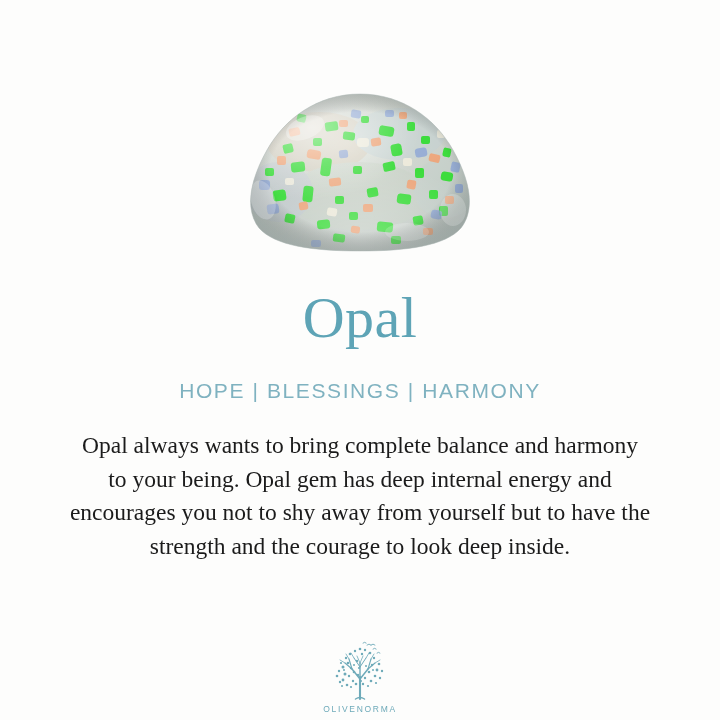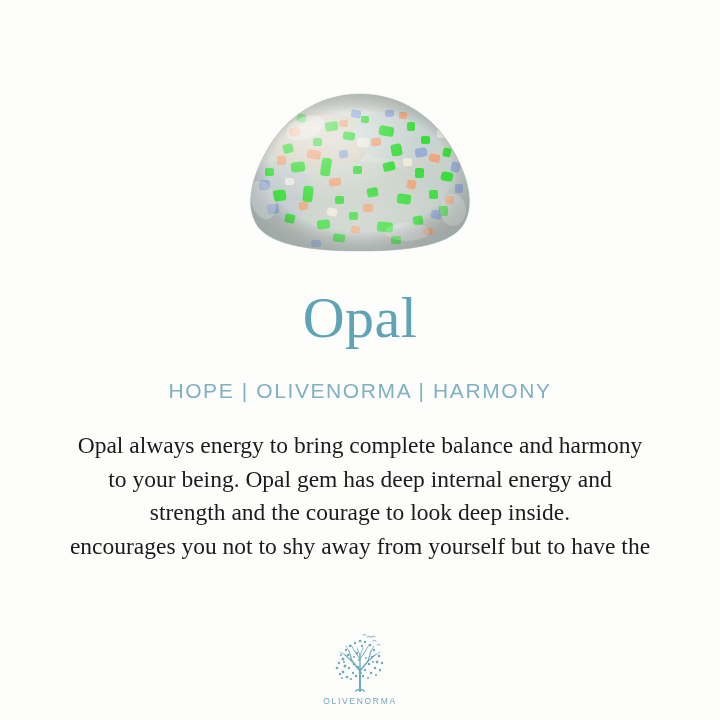--- a/index.html
+++ b/index.html
@@ -81,21 +81,21 @@
   .body-copy .ln {
     display: block;
     white-space: nowrap;
   }
 
   
   .logo {
     position: absolute;
     left: 0;
     right: 0;
-    bottom: 14px;
+    bottom: 6px;
     display: flex;
     flex-direction: column;
     align-items: center;
   }
   .logo-mark {
     width: 66px;
     height: 66px;
     display: block;
   }
   .logo-mark svg { display: block; }
@@ -251,27 +251,27 @@
                  C 206 154 168 159 121 159
                  C 74 159 36 154 20 136
                  C 6 118 10 90 28 58
                  C 46 26 79 2 121 2 Z" fill="none" stroke="#a9b4b2" stroke-width="0.9" opacity="0.5"></path>
       </svg>
     </div>
   </div>
 
   <div class="title">Opal</div>
 
-  <div class="subtitle">HOPE | OLIVENORMA | HARMONY</div>
+  <div class="subtitle">HOPE | BLESSINGS | HARMONY</div>
 
   <div class="body-copy">
-    <span class="ln">Opal always energy to bring complete balance and harmony</span>
+    <span class="ln">Opal always wants to bring complete balance and harmony</span>
     <span class="ln">to your being. Opal gem has deep internal energy and</span>
+    <span class="ln">encourages you not to shy away from yourself but to have the</span>
     <span class="ln">strength and the courage to look deep inside.</span>
-    <span class="ln">encourages you not to shy away from yourself but to have the</span>
   </div>
 
   <div class="logo">
     <div class="logo-mark">
       <svg viewBox="0 0 66 66" xmlns="http://www.w3.org/2000/svg">
         <g stroke="#6eaab9" fill="none" stroke-linecap="round">
 
           <path d="M33 62 L33 40" stroke-width="2.1"></path>
           <path d="M28.5 62 Q33 59 37.5 62" stroke-width="1.5"></path>
 

